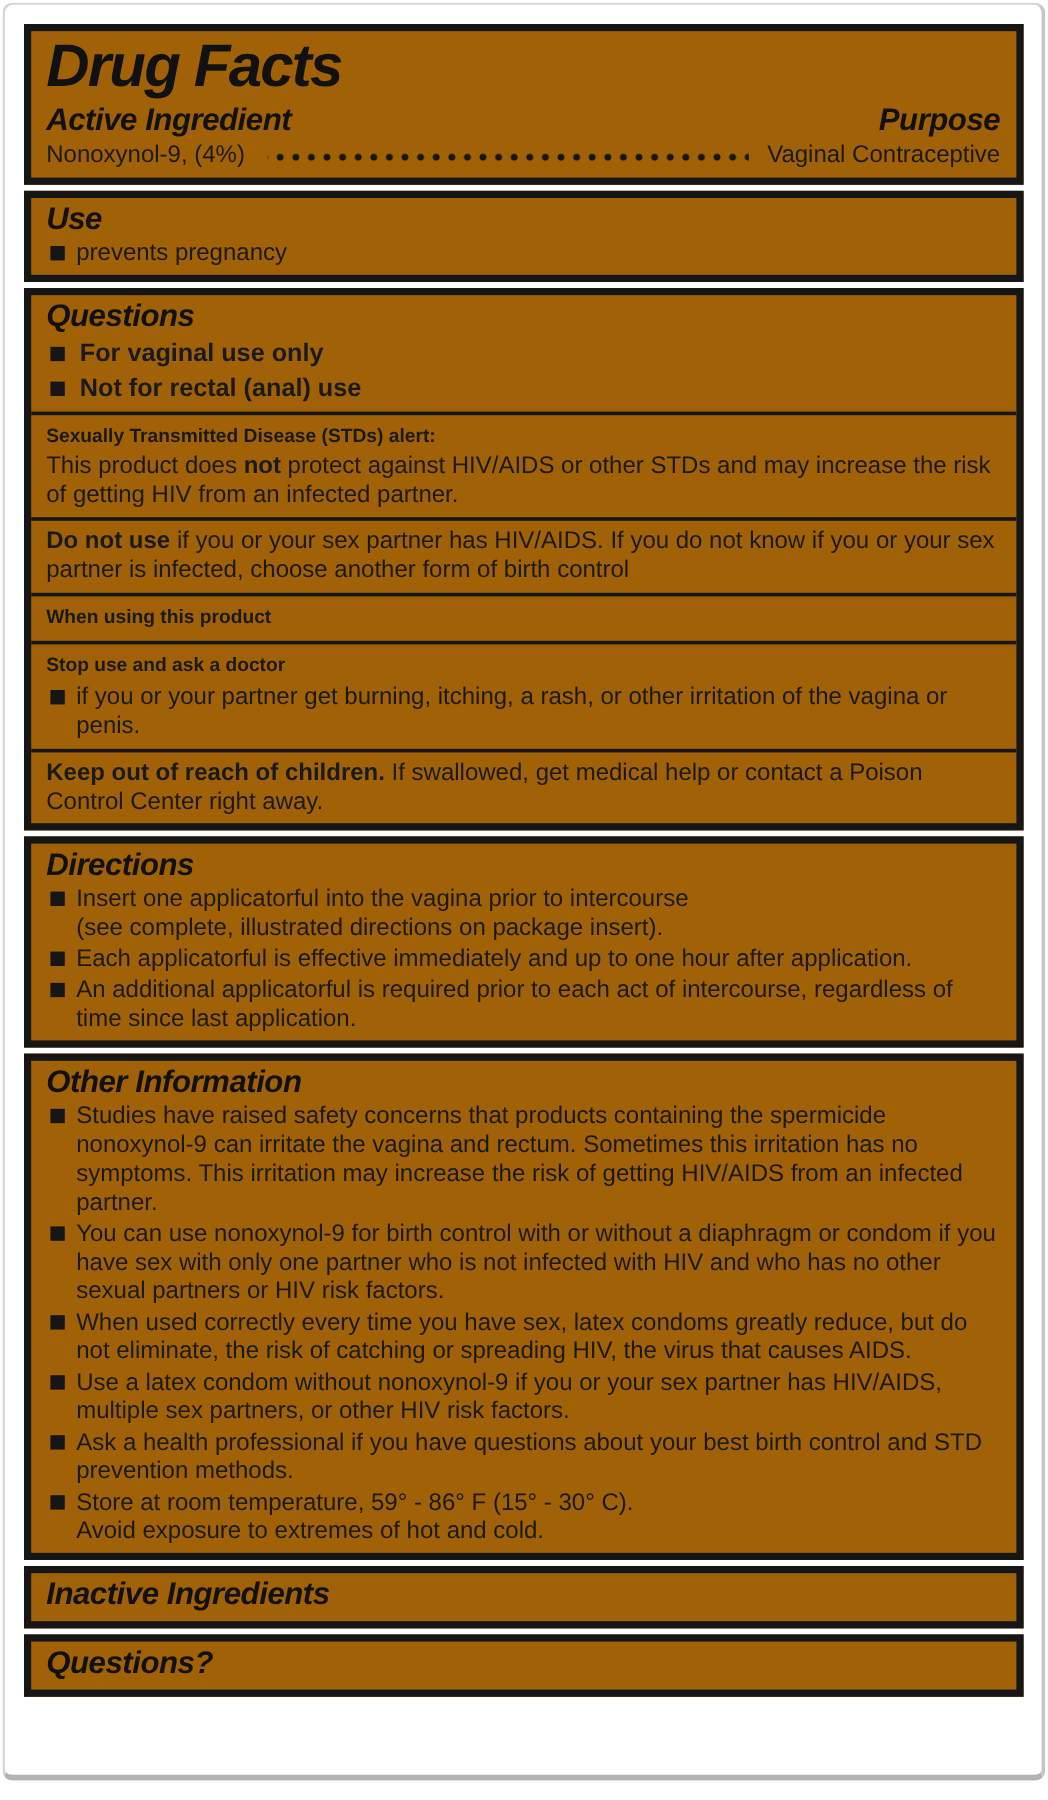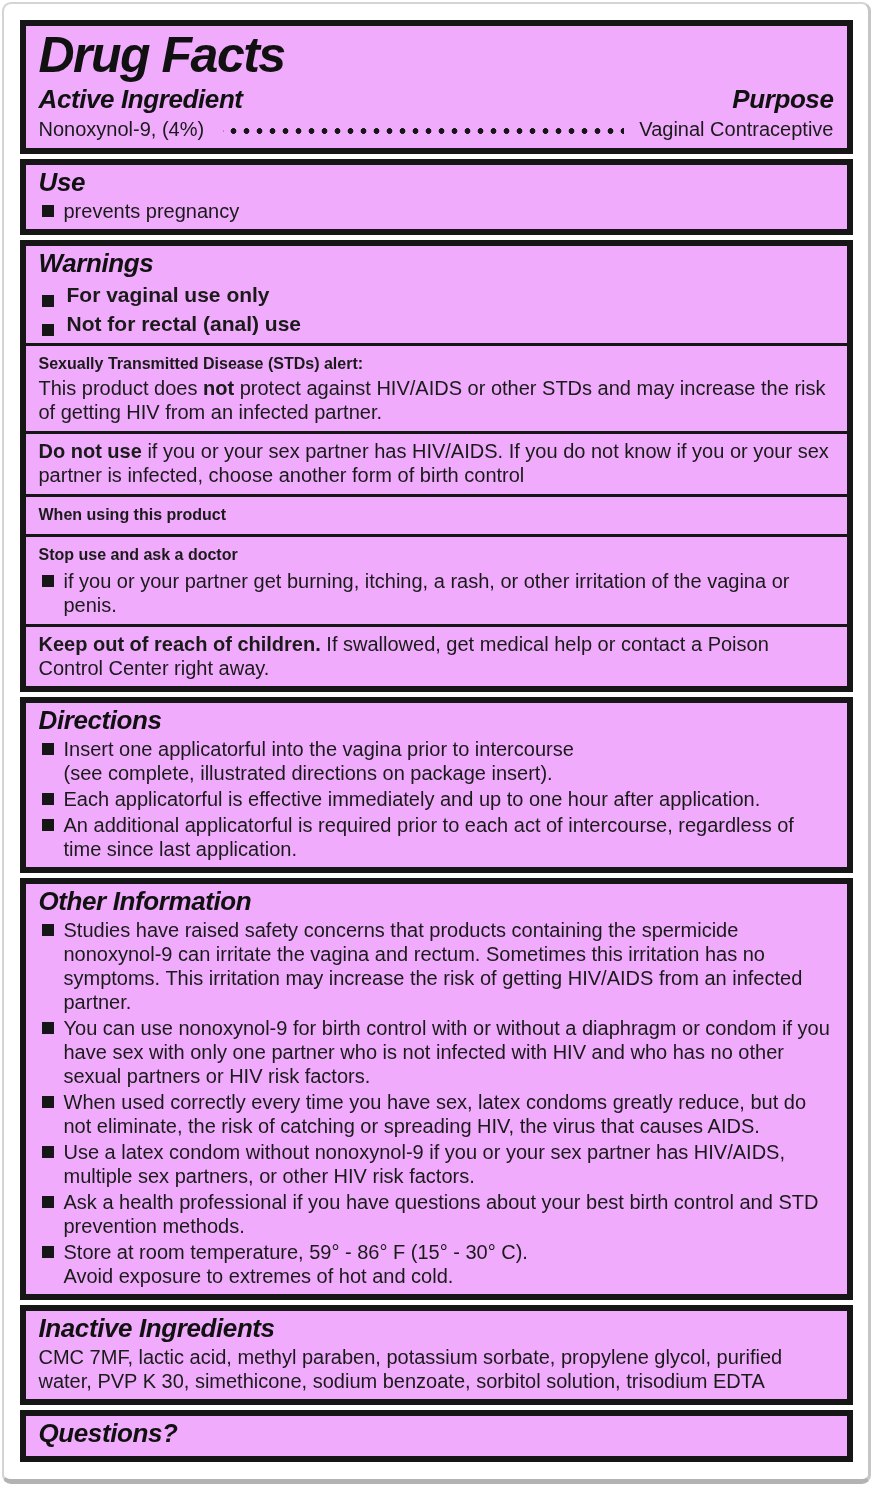--- a/index.html
+++ b/index.html
@@ -16,21 +16,21 @@
     border-right:3px solid #c6c6c6;
     border-bottom:5px solid #b3b3b3;
     border-radius:9px;
     background:#ffffff;
     padding-top:16px;
     box-sizing:border-box;
   }
   .label{width:833px;margin:0 auto;}
   .box{
     border:6px solid #161616;
-    background:#f0abfc;
+    background:#a16207;
     margin-bottom:5px;
     padding:2px 13px 6px 13px;
   }
   .h-main{
     font-size:50px;line-height:54px;font-weight:bold;font-style:italic;
     letter-spacing:-1.5px;color:#111;
   }
   .h-sec{
     font-size:26px;line-height:30px;font-weight:bold;font-style:italic;
     letter-spacing:-0.4px;color:#111;margin-bottom:2px;
@@ -42,21 +42,21 @@
     flex:1;margin:0 4px 0 8px;
     background-image:radial-gradient(circle,#161616 2.6px,transparent 3.2px);
     background-size:13px 10px;background-repeat:repeat-x;
     background-position:4px calc(100% - 6px);
   }
   .body-text{font-size:20px;line-height:24px;}
   .b{font-weight:bold;}
   .brow{display:flex;font-size:20px;line-height:24px;margin-top:2px;}
   .sq{flex:none;width:12px;height:12px;background:#161616;margin:6px 10px 0 3px;}
   .btext{flex:1;white-space:pre-line;}
-  .brow.bold{font-weight:bold;font-size:21px;margin-top:5px;align-items:flex-end;}
+  .brow.bold{font-weight:bold;font-size:21px;margin-top:5px;}
   .brow.bold .sq{margin-right:13px;}
   .rule{border-top:3px solid #161616;margin:7px -13px 5px -13px;}
   .sub-title{font-weight:bold;font-size:16px;line-height:25px;}
   .sub-body{font-size:20px;line-height:24px;}
 </style>
 </head>
 <body>
 
 <div class="page">
   <div class="label">
@@ -78,21 +78,21 @@
       <div class="h-sec">Use</div>
       <div id="use-bullets">
           <div class="brow">
             <span class="sq"></span>
             <div class="btext">prevents pregnancy</div>
           </div>
         </div>
     </section>
 
     <section class="box">
-      <div class="h-sec">Warnings</div>
+      <div class="h-sec">Questions</div>
       <div id="warnings-bullets">
           <div class="brow bold">
             <span class="sq"></span>
             <div class="btext">For vaginal use only</div>
           </div>
           <div class="brow bold">
             <span class="sq"></span>
             <div class="btext">Not for rectal (anal) use</div>
           </div>
         </div>
@@ -170,21 +170,20 @@
           <div class="brow">
             <span class="sq"></span>
             <div class="btext">Store at room temperature, 59° - 86° F (15° - 30° C).
 Avoid exposure to extremes of hot and cold.</div>
           </div>
         </div>
     </section>
 
     <section class="box">
       <div class="h-sec">Inactive Ingredients</div>
-      <div class="body-text">CMC 7MF, lactic acid, methyl paraben, potassium sorbate, propylene glycol, purified water, PVP K 30, simethicone, sodium benzoate, sorbitol solution, trisodium EDTA</div>
     </section>
 
     <section class="box">
       <div class="h-sec">Questions?</div>
 
     </section>
 
   </div>
 
 </div>

